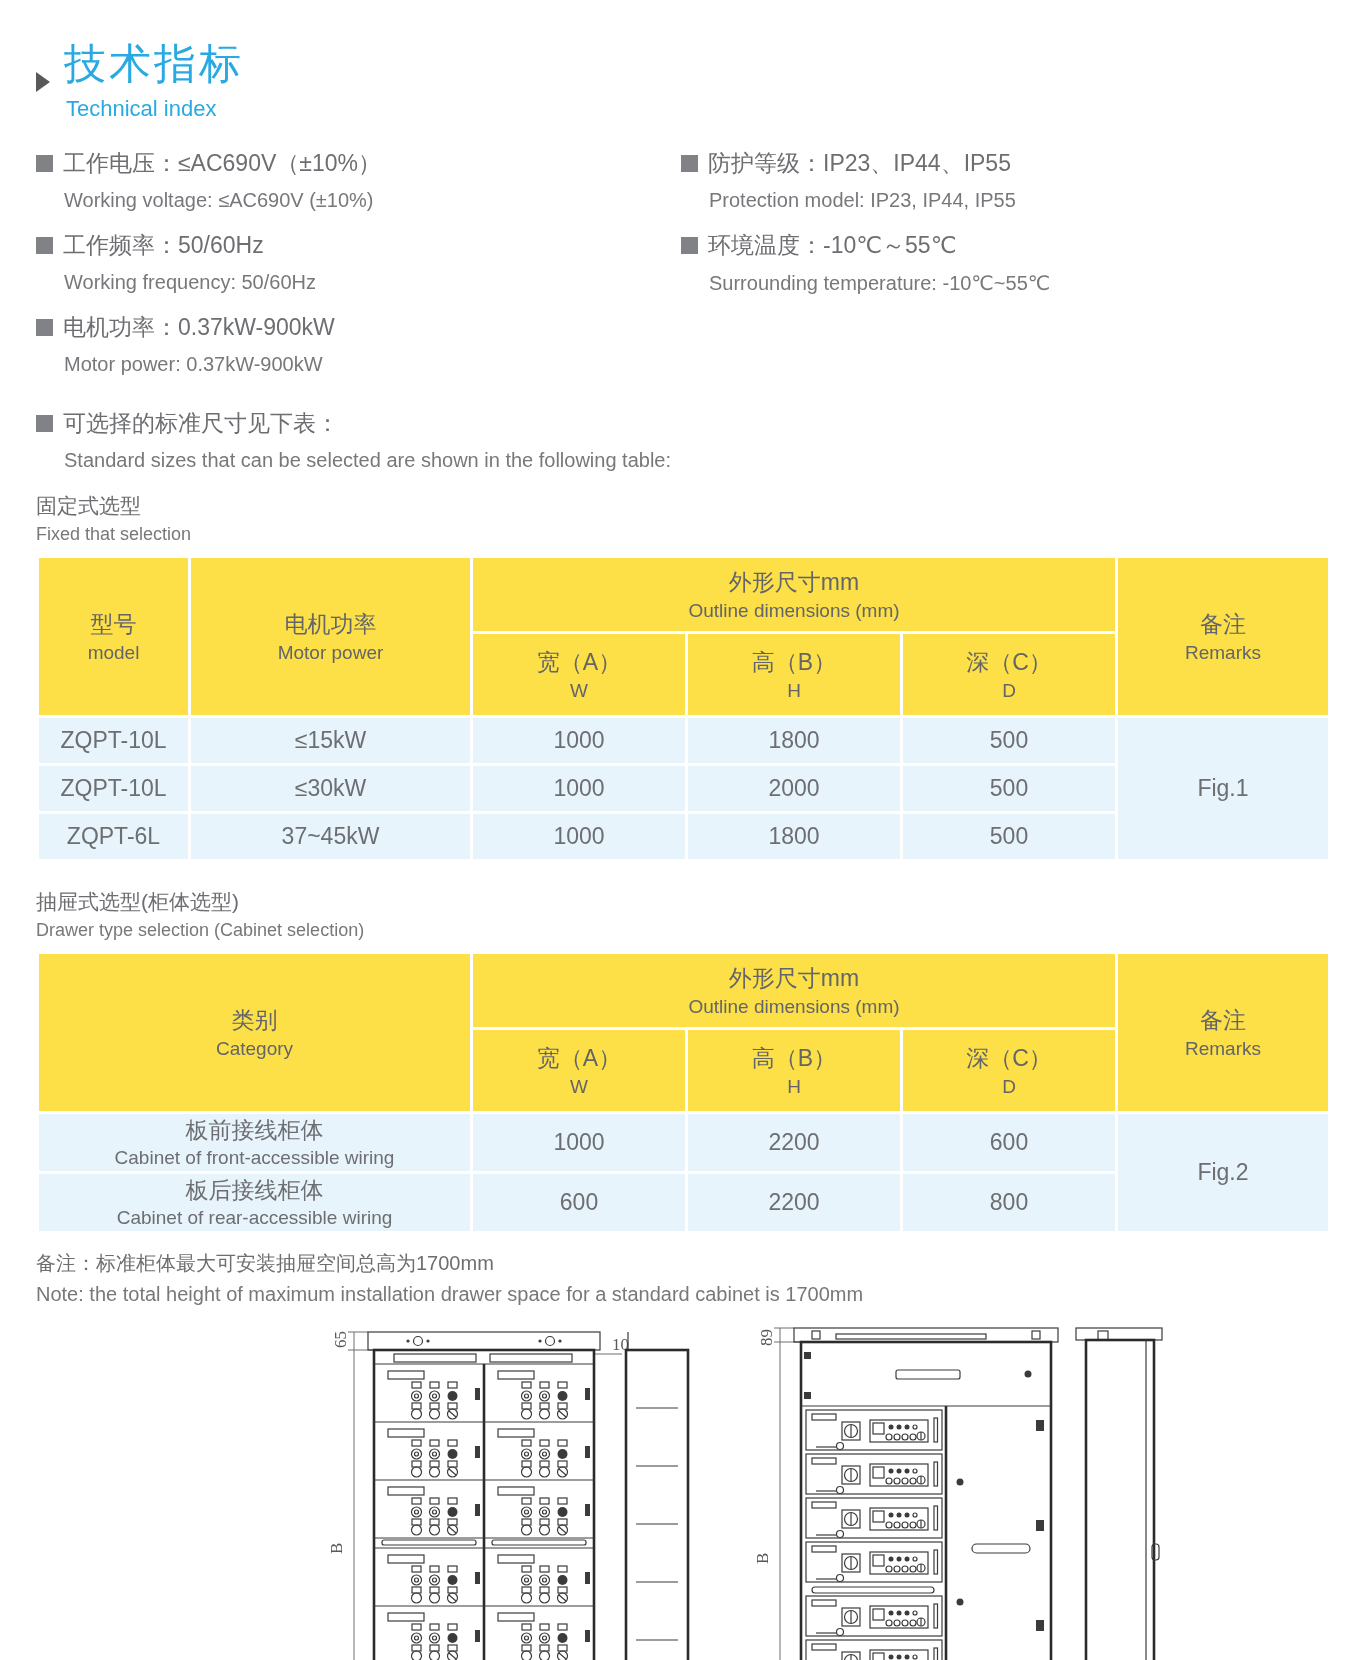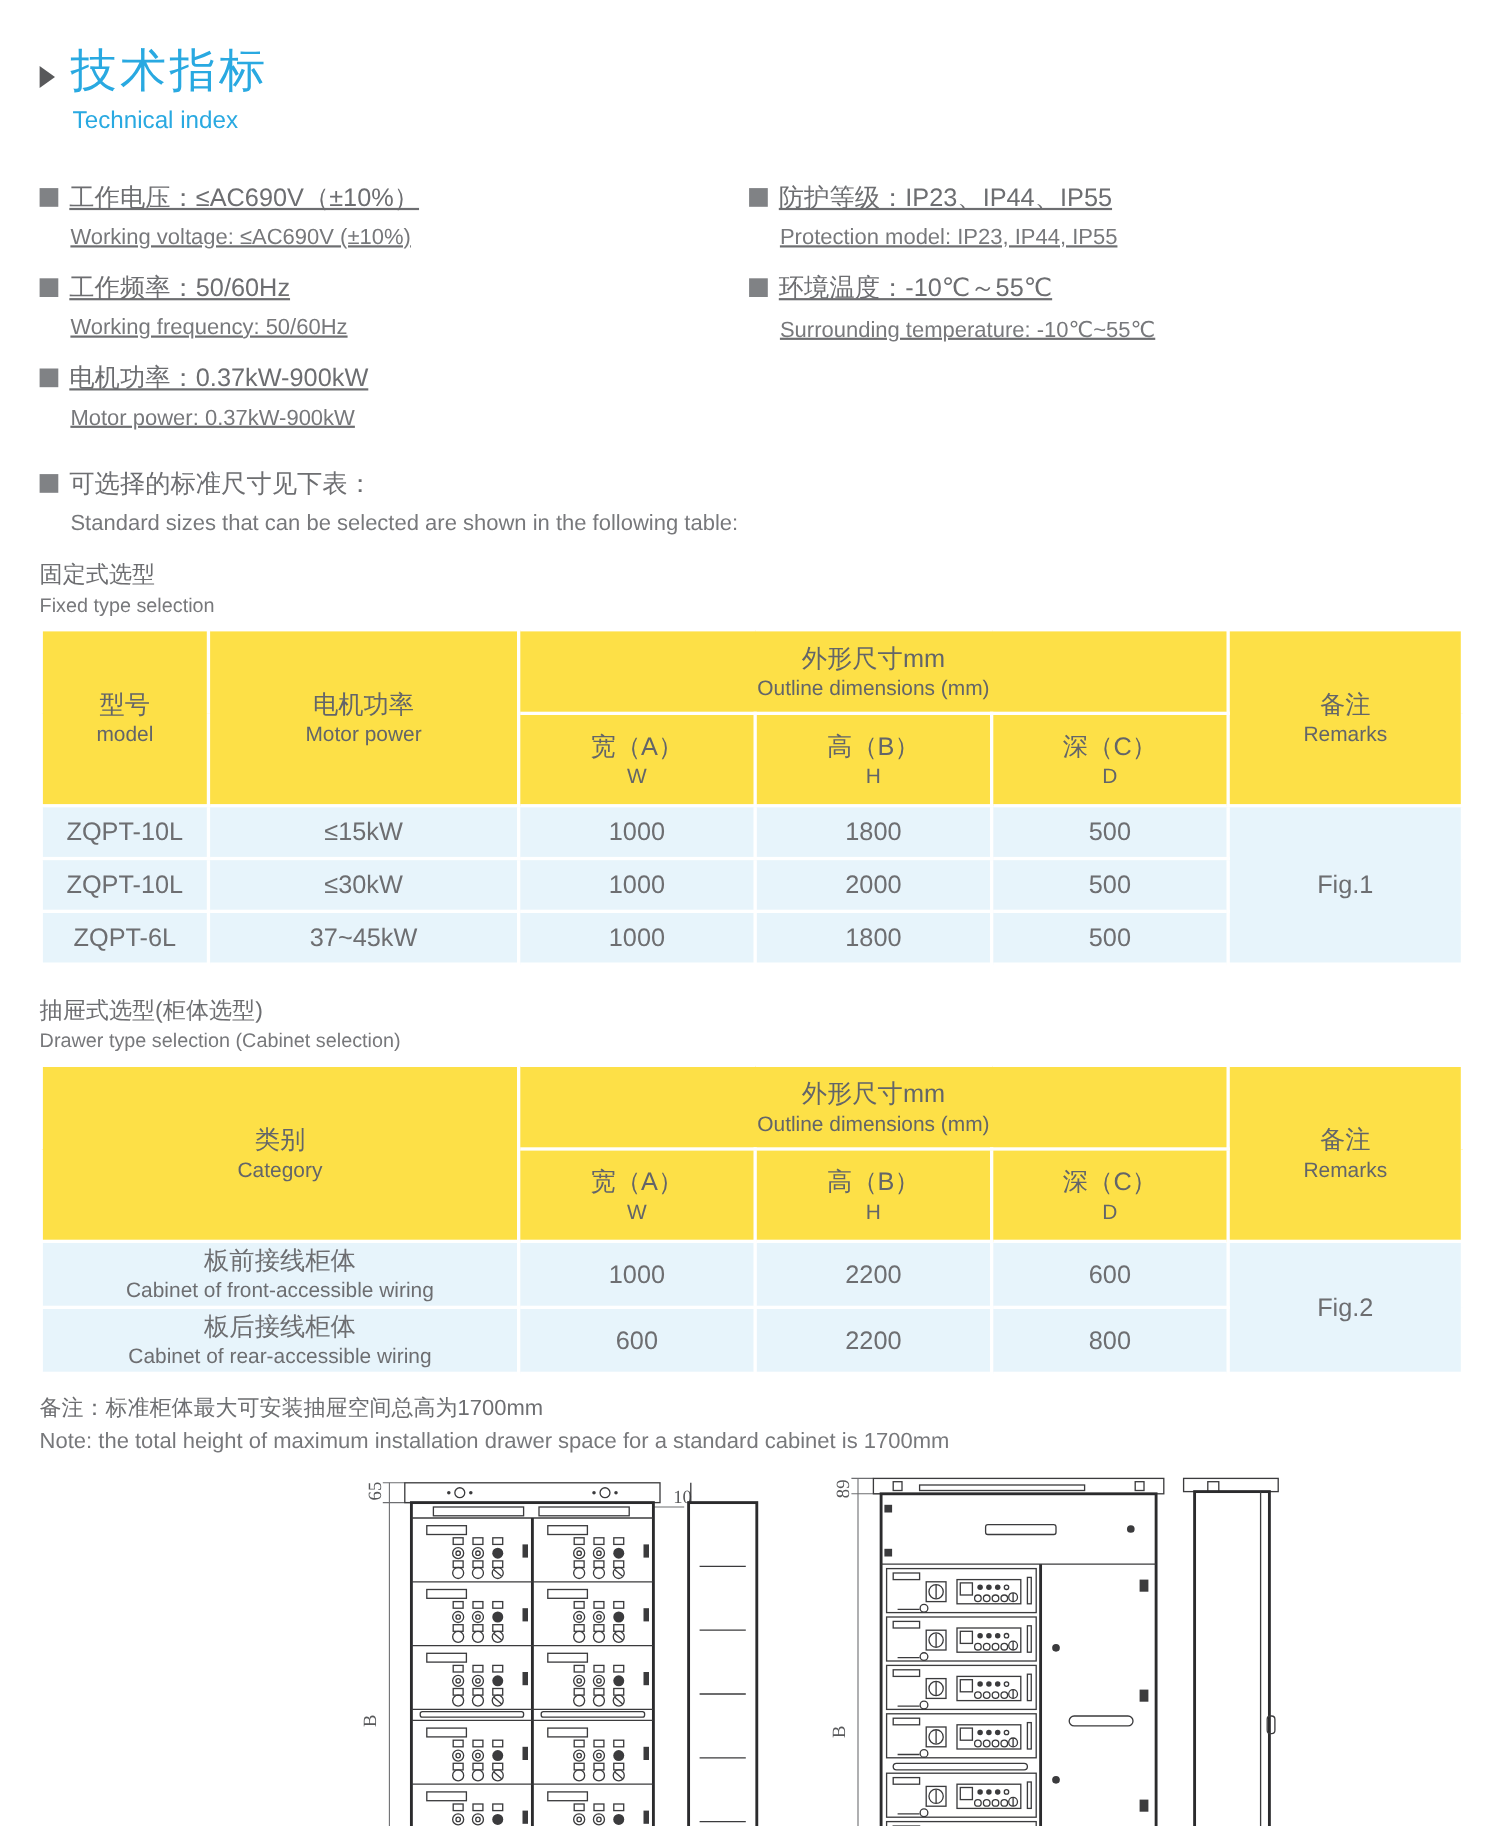--- a/index.html
+++ b/index.html
@@ -1,26 +1,26 @@
 <!DOCTYPE html>
 <html><head>
 <meta charset="utf-8">
 <style>
   * { margin:0; padding:0; box-sizing:border-box; }
   body { background:#fff; font-family:"Liberation Sans","DejaVu Sans",sans-serif; color:#6d6e71; }
   .page { position:relative; width:1357px; height:1660px; background:#fff; padding:36px 30px 0 36px; overflow:hidden; }
 
   
-  .title-row { display:flex; align-items:center; gap:14px; }
+  .title-row { display:flex; align-items:flex-end; gap:14px; }
   .tri { width:0; height:0; border-left:14px solid #58595b; border-top:10px solid transparent; border-bottom:10px solid transparent; margin-top:12px; }
   .title-cn { font-size:42px; color:#29a9e1; letter-spacing:3px; font-weight:400; }
   .title-en { font-size:22px; color:#29a9e1; margin:4px 0 0 30px; }
 
   
-  .specs { display:grid; grid-template-columns: 645px 1fr; margin-top:42px; row-gap:0;text-decoration:underline; }
+  .specs { display:grid; grid-template-columns: 645px 1fr; margin-top:26px; row-gap:0; }
   .spec-col { display:flex; flex-direction:column; }
   .spec-item { margin-bottom:18px; }
   .spec-cn { display:flex; align-items:center; gap:10px; font-size:23px; color:#6d6e71; }
   .bullet { width:17px; height:17px; background:#808285; flex:0 0 17px; }
   .spec-en { font-size:20px; color:#77787b; margin:10px 0 0 28px; }
   .spec-wide { margin-top:14px; }
 
   
   .sec-label-cn { font-size:21px; color:#6d6e71; margin-top:20px; }
   .sec-label-en { font-size:18px; color:#77787b; margin-top:4px; margin-bottom:10px; }
@@ -108,21 +108,21 @@
   </div>
   <div class="spec-item spec-wide">
     <div class="spec-cn">
         <span class="bullet"></span>
         <span>可选择的标准尺寸见下表：</span>
       </div>
     <div class="spec-en">Standard sizes that can be selected are shown in the following table:</div>
   </div>
 
   <div class="sec-label-cn">固定式选型</div>
-  <div class="sec-label-en">Fixed type selection</div>
+  <div class="sec-label-en">Fixed that selection</div>
 
   <table class="spec-table">
     <colgroup>
         <col style="width:152px">
         <col style="width:282px">
         <col style="width:215px">
         <col style="width:215px">
         <col style="width:215px">
         <col style="width:213px">
       </colgroup>

